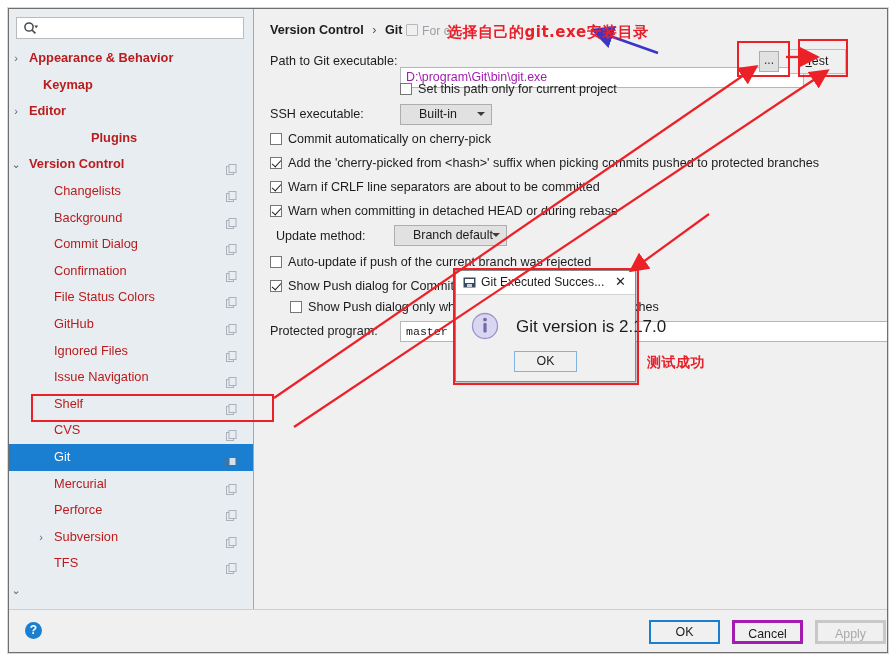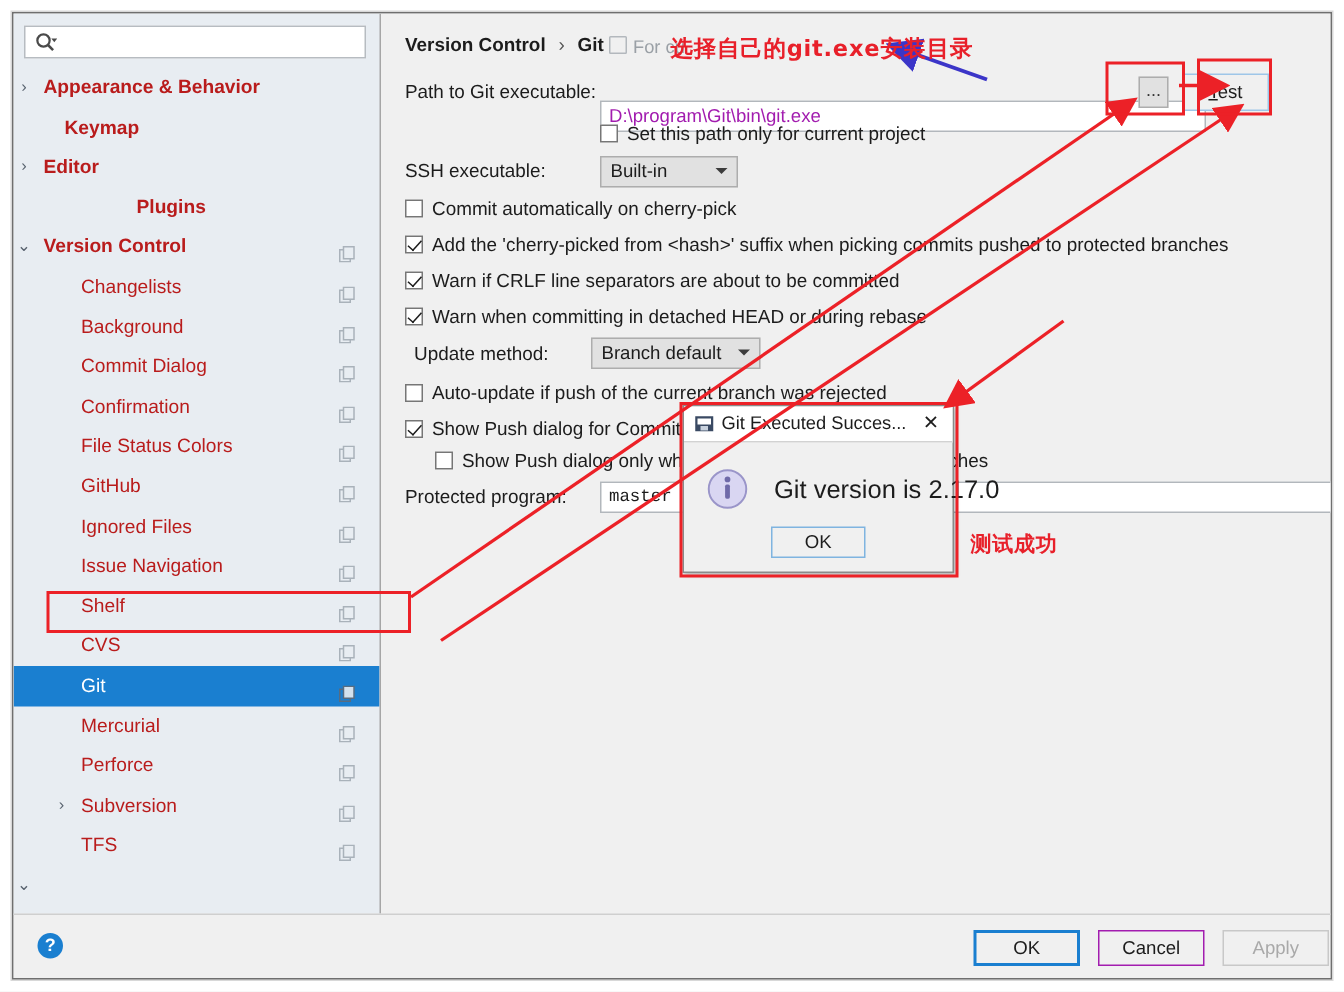--- a/index.html
+++ b/index.html
@@ -112,21 +112,21 @@
     border:1px solid #767676;background:#fff;box-sizing:border-box;
     vertical-align:-2px;margin-right:6px;position:relative;
   }
   .cb.on:after{
     content:"";position:absolute;left:3px;top:0px;width:4px;height:8px;
     border:solid #1c1c1c;border-width:0 1.6px 1.6px 0;transform:rotate(42deg);
   }
   .combo{
     position:absolute;background:#e1e1e1;border:1px solid #adadad;
     box-sizing:border-box;height:21px;line-height:19px;
-    font-size:12.4px;color:#1c1c1c;padding-left:6px;white-space:nowrap;
+    font-size:12.4px;color:#1c1c1c;padding-left:18px;white-space:nowrap;
   }
   .combo .cv{
     position:absolute;right:6px;top:7px;width:0;height:0;
     border-left:4px solid transparent;border-right:4px solid transparent;
     border-top:4px solid #3c3c3c;
   }
   #pb-field{
     position:absolute;left:146px;top:312px;width:593px;height:21px;
     background:#ffffff;border:1px solid #b2b7bc;box-sizing:border-box;
     font-family:"Liberation Mono","DejaVu Sans Mono",monospace;
@@ -138,21 +138,21 @@
     position:absolute;left:0;bottom:0;width:878px;height:42px;
     background:#f0f0f0;border-top:1px solid #cfcfcf;
   }
   #help-btn{
     position:absolute;left:16px;top:12px;width:17px;height:17px;
     border-radius:50%;background:#1a7fd0;color:#fff;font-size:12px;
     font-weight:bold;text-align:center;line-height:17px;
   }
   .btm-btn{
     position:absolute;top:10px;height:24px;width:71px;
-    background:#f0f0f0;border:1px solid #a21caf;box-sizing:border-box;
+    background:#f0f0f0;border:3px solid #a21caf;box-sizing:border-box;
     font-size:12.4px;text-align:center;line-height:22px;color:#1c1c1c;
   }
   #ok-btn{left:640px;border:2px solid #1a7fd0;line-height:20px;}
   #cancel-btn{left:723px;}
   #apply-btn{left:806px;color:#a9a9a9;border-color:#c8c8c8;}
 
   
   #modal{
     position:absolute;left:446px;top:261px;width:181px;height:112px;
     background:#f0f0f0;border:1px solid #8a8a8a;box-sizing:border-box;

